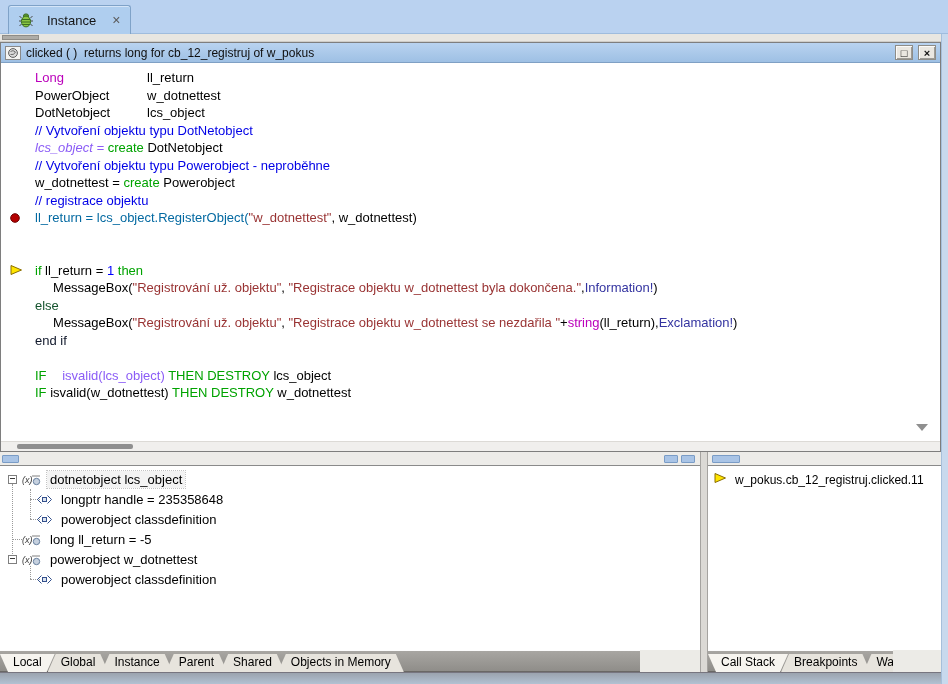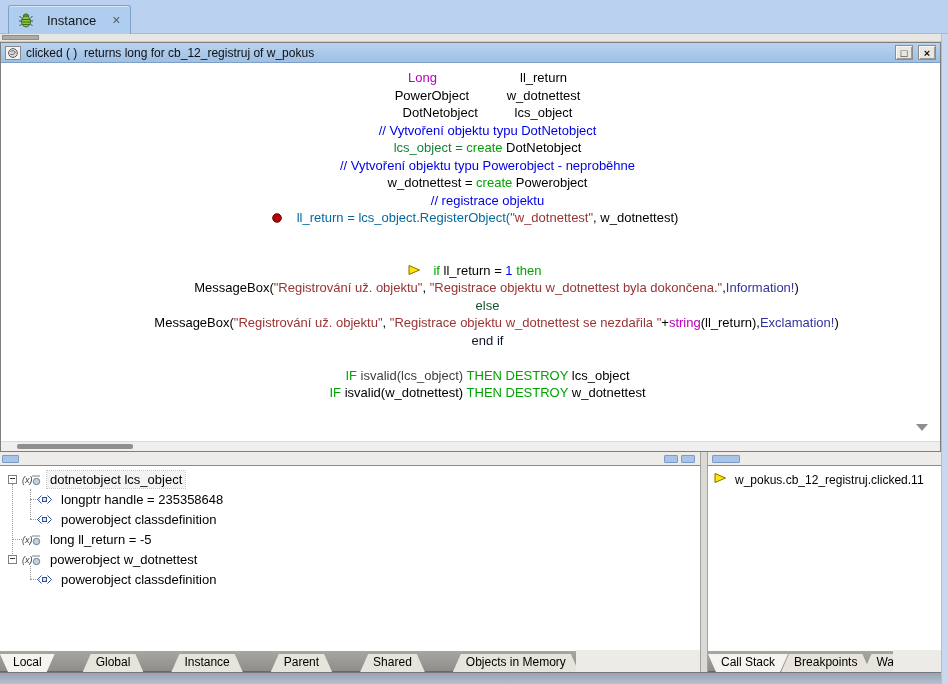--- a/index.html
+++ b/index.html
@@ -29,21 +29,21 @@
               display:flex; align-items:center; gap:5px; padding:0 4px; box-sizing:border-box; }
   .ev-icon { width:16px; height:14px; display:flex; align-items:center; }
   .titlebar .title { flex:1; font-size:12px; color:#0F0F0F; white-space:pre; overflow:hidden; }
   .win-btn { width:18px; height:15px; background:#EAE7E1; border:1px solid #8E8C87;
              box-shadow:inset 1px 1px 0 #FBFAF8, inset -1px -1px 0 #9D9B96;
              font-size:11px; font-weight:bold; color:#111; display:flex; align-items:center;
              justify-content:center; box-sizing:border-box; }
 
   .code-pane { position:absolute; left:0; top:20px; width:100%; height:378px; background:#fff;
                padding-top:6px; box-sizing:border-box; overflow:hidden; }
-  .code-line { display:flex; height:17.5px; align-items:center;justify-content:center; }
+  .code-line { display:flex; height:17.5px; align-items:center; }
   .gutter { flex:0 0 34px; width:34px; display:flex; align-items:center; padding-left:8px; box-sizing:border-box; }
   .code-text { font-size:13px; white-space:pre; color:#000; }
   .vscroll-down { position:absolute; right:12px; bottom:10px; width:0; height:0;
                   border-left:6px solid transparent; border-right:6px solid transparent;
                   border-top:7px solid #8F8F8F; }
   .code-hscroll { position:absolute; left:0; top:398px; width:100%; height:10px;
                   background:#F0EFED; border-top:1px solid #DCDAD6; box-sizing:border-box; }
   .code-hscroll .thumb { position:absolute; left:16px; top:2px; width:116px; height:5px;
                          background:#8F8F8F; border-radius:2px; }
 
@@ -72,21 +72,21 @@
   
   .cs-panel { position:absolute; left:708px; top:465px; width:233px; height:185px; background:#fff;
               border-top:1px solid #8A8A8A; box-sizing:border-box; padding-top:4px; }
   .cs-row { display:flex; align-items:center; gap:7px; height:19px; padding-left:5px; font-size:12px; color:#000; }
 
   
   .tabstrip { position:absolute; top:650px; height:22px;
               background:linear-gradient(#A8A6A2,#8E8C88); border-top:1px solid #FDFDFD;
               box-shadow:inset 0 -1px 0 #6A6865; box-sizing:border-box;
               display:flex; align-items:flex-end; overflow:hidden; }
-  .tabstrip.left { left:0; width:576px;gap:35px; }
+  .tabstrip.left { left:0; width:640px; }
   .tabstrip.right { left:708px; width:185px; }
   .sheet-tab { position:relative; height:18px; line-height:17px; font-size:12px; color:#000;
                background:#E7E4DD; padding:0 13px; margin-right:-7px; white-space:nowrap;
                clip-path:polygon(8px 0, calc(100% - 8px) 0, 100% 100%, 0 100%);
                filter:drop-shadow(0 0 0.6px #3F3F3F); }
   .sheet-tab.active { background:#F6F4EF; z-index:2;
                clip-path:polygon(0 0, 100% 0, calc(100% - 8px) 100%, 8px 100%); }
 
   .bottom-band { position:absolute; left:0; top:672px; width:948px; height:12px;
                  background:linear-gradient(#9BA3AE,#B2C1D2); border-top:1px solid #77757F; box-sizing:border-box; }
@@ -144,21 +144,21 @@
           <div class="code-line">
             <span class="gutter"></span>
             <span class="code-text"><span style="color: rgb(0, 0, 0); display: inline-block; width: 112px;">DotNetobject</span><span style="color: rgb(0, 0, 0);">lcs_object</span></span>
           </div>
           <div class="code-line">
             <span class="gutter"></span>
             <span class="code-text"><span style="color: rgb(0, 0, 230);">// Vytvoření objektu typu DotNetobject</span></span>
           </div>
           <div class="code-line">
             <span class="gutter"></span>
-            <span class="code-text"><span style="color: #15803d;">lcs_object = </span><span style="color: rgb(0, 163, 0);">create</span><span style="color: rgb(0, 0, 0);"> DotNetobject</span></span>
+            <span class="code-text"><span style="color: #8b5cf6; font-style: italic;">lcs_object = </span><span style="color: rgb(0, 163, 0);">create</span><span style="color: rgb(0, 0, 0);"> DotNetobject</span></span>
           </div>
           <div class="code-line">
             <span class="gutter"></span>
             <span class="code-text"><span style="color: rgb(0, 0, 230);">// Vytvoření objektu typu Powerobject - neproběhne</span></span>
           </div>
           <div class="code-line">
             <span class="gutter"></span>
             <span class="code-text"><span style="color: rgb(0, 0, 0);">w_dotnettest = </span><span style="color: rgb(0, 163, 0);">create</span><span style="color: rgb(0, 0, 0);"> Powerobject</span></span>
           </div>
           <div class="code-line">
@@ -204,21 +204,21 @@
           <div class="code-line">
             <span class="gutter"></span>
             <span class="code-text"><span style="color: #0f172a;">end if</span></span>
           </div>
           <div class="code-line">
             <span class="gutter"></span>
             <span class="code-text"></span>
           </div>
           <div class="code-line">
             <span class="gutter"></span>
-            <span class="code-text"><span style="color: rgb(0, 163, 0);">IF</span><span style="color: #404040;"> isvalid(lcs_object) </span><span style="color: rgb(0, 163, 0);">THEN DESTROY</span><span style="color: rgb(0, 0, 0);"> lcs_object</span></span>
+            <span class="code-text"><span style="color: rgb(0, 163, 0);">IF</span><span style="color: #8b5cf6; margin-left: 12px;"> isvalid(lcs_object) </span><span style="color: rgb(0, 163, 0);">THEN DESTROY</span><span style="color: rgb(0, 0, 0);"> lcs_object</span></span>
           </div>
           <div class="code-line">
             <span class="gutter"></span>
             <span class="code-text"><span style="color: rgb(0, 163, 0);">IF</span><span style="color: rgb(0, 0, 0);"> isvalid(w_dotnettest) </span><span style="color: rgb(0, 163, 0);">THEN DESTROY</span><span style="color: rgb(0, 0, 0);"> w_dotnettest</span></span>
           </div>
         </div>
       <div class="vscroll-down"></div>
     </div>
 
     <div class="code-hscroll">

